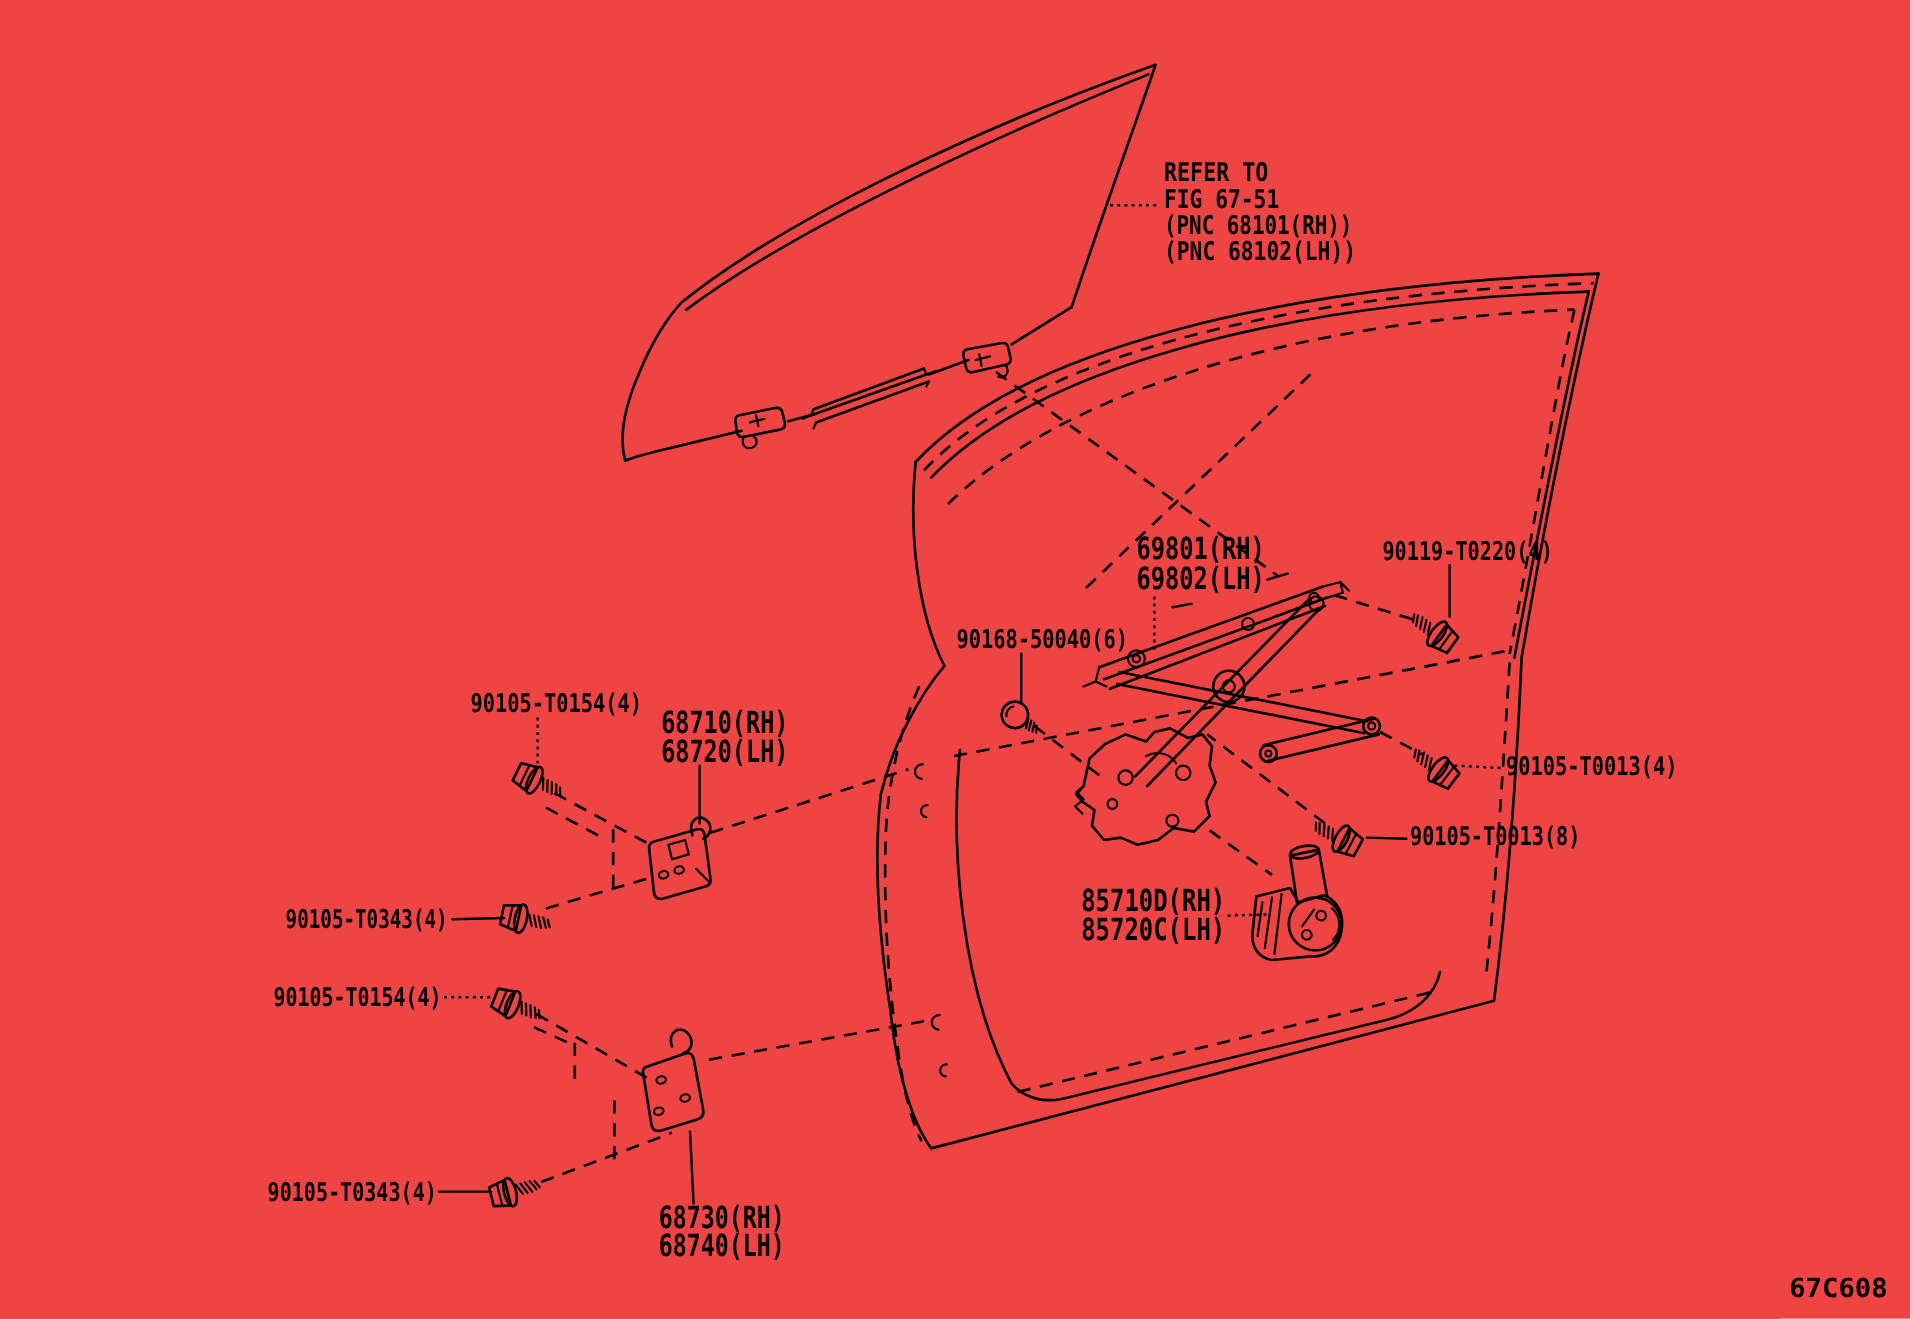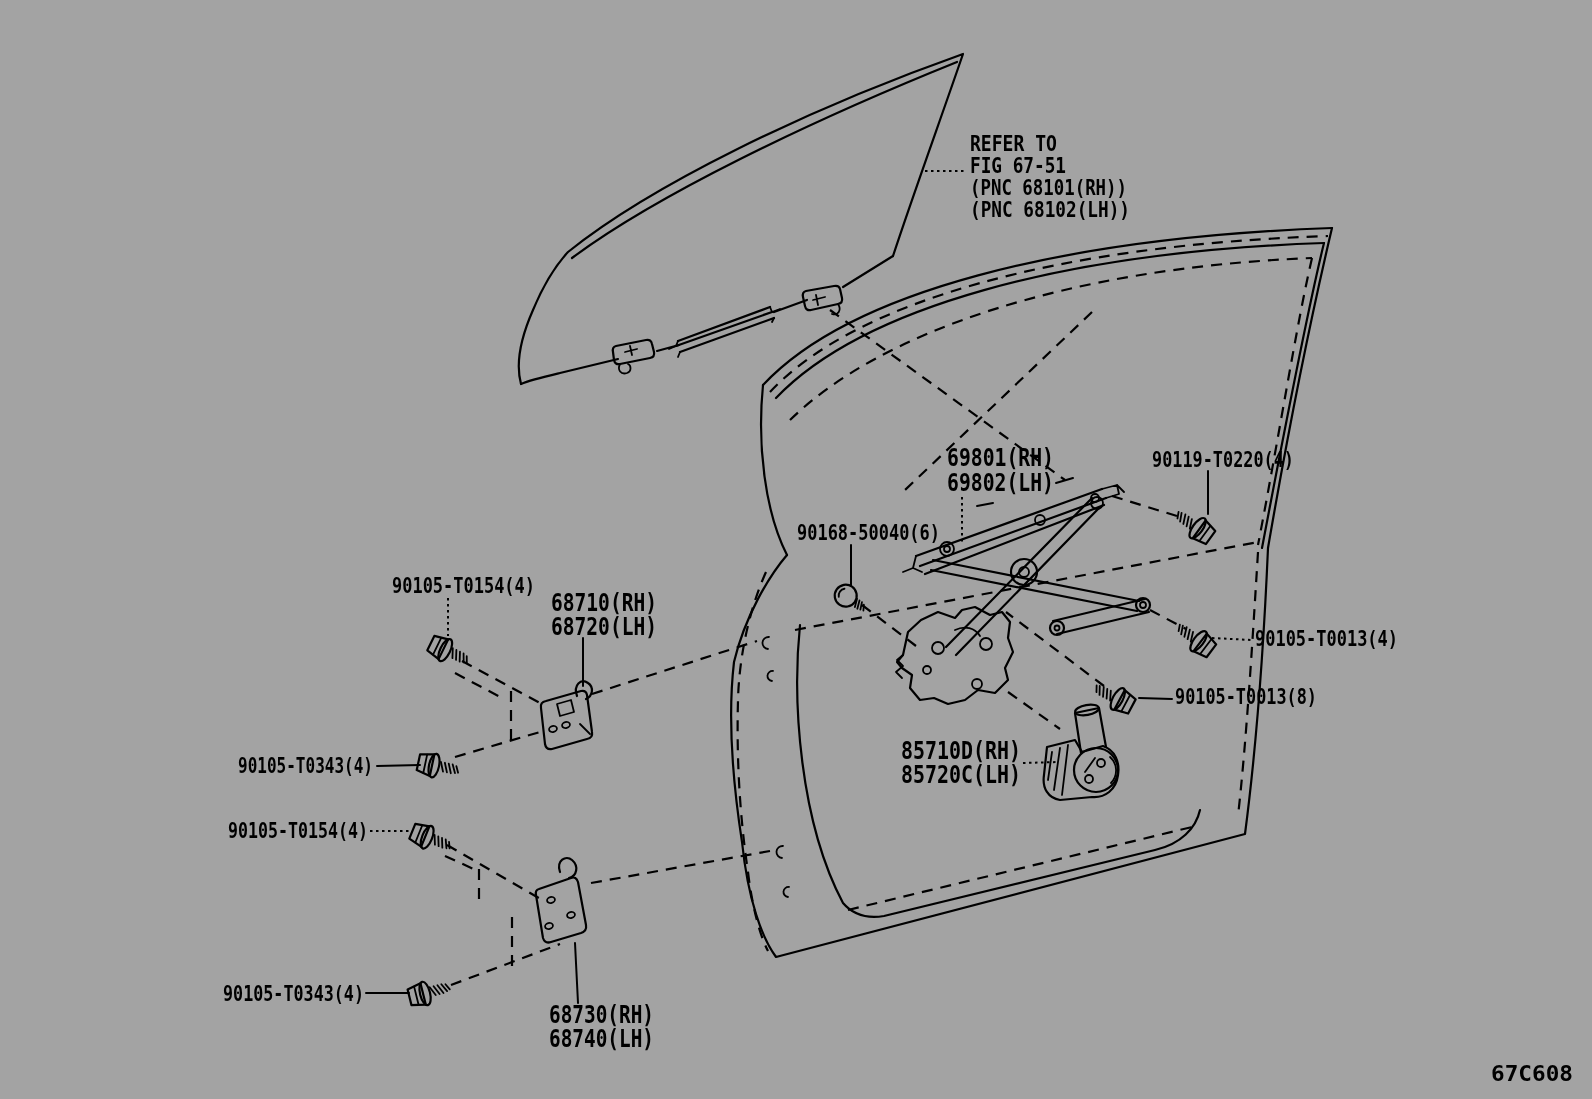--- a/index.html
+++ b/index.html
@@ -1,16 +1,16 @@
 <!DOCTYPE html>
 <html><head>
 <meta charset="utf-8">
 <style>
   html,body{margin:0;padding:0;background:#ffffff;}
-  .stage{position:relative;width:1592px;height:1099px;background:#a3a3a3;overflow:hidden;
+  .stage{position:relative;width:1592px;height:1099px;background:#ef4444;overflow:hidden;
          font-family:"DejaVu Sans Mono","Liberation Mono",monospace;}
   svg{position:absolute;left:0;top:0;}
   .ln{fill:none;stroke:#000;stroke-width:2.2;stroke-linecap:round;stroke-linejoin:round;}
   .thin{fill:none;stroke:#000;stroke-width:1.8;stroke-linecap:round;stroke-linejoin:round;}
   .dash{fill:none;stroke:#000;stroke-width:2.2;stroke-dasharray:11 8;stroke-linecap:butt;}
   .dot{fill:none;stroke:#000;stroke-width:2;stroke-dasharray:2.5 3.5;stroke-linecap:butt;}
   .lead{fill:none;stroke:#000;stroke-width:2;stroke-linecap:round;}
   text{fill:#000;font-family:"DejaVu Sans Mono","Liberation Mono",monospace;font-weight:700;}
   .t21{font-size:21.5px;}
   .t25{font-size:25.5px;}

